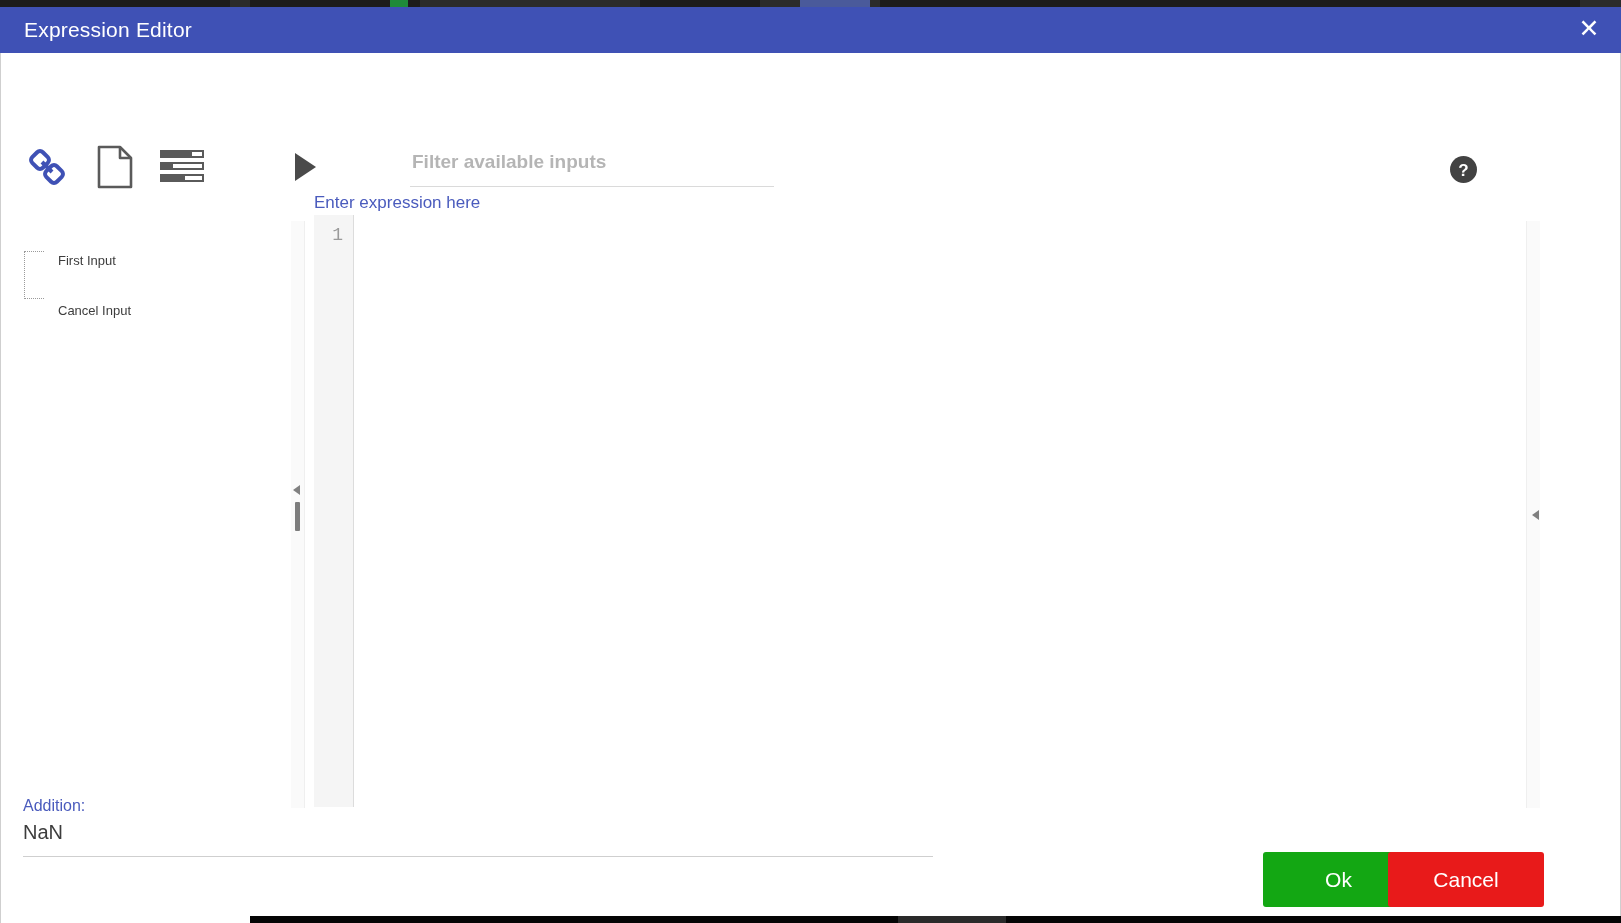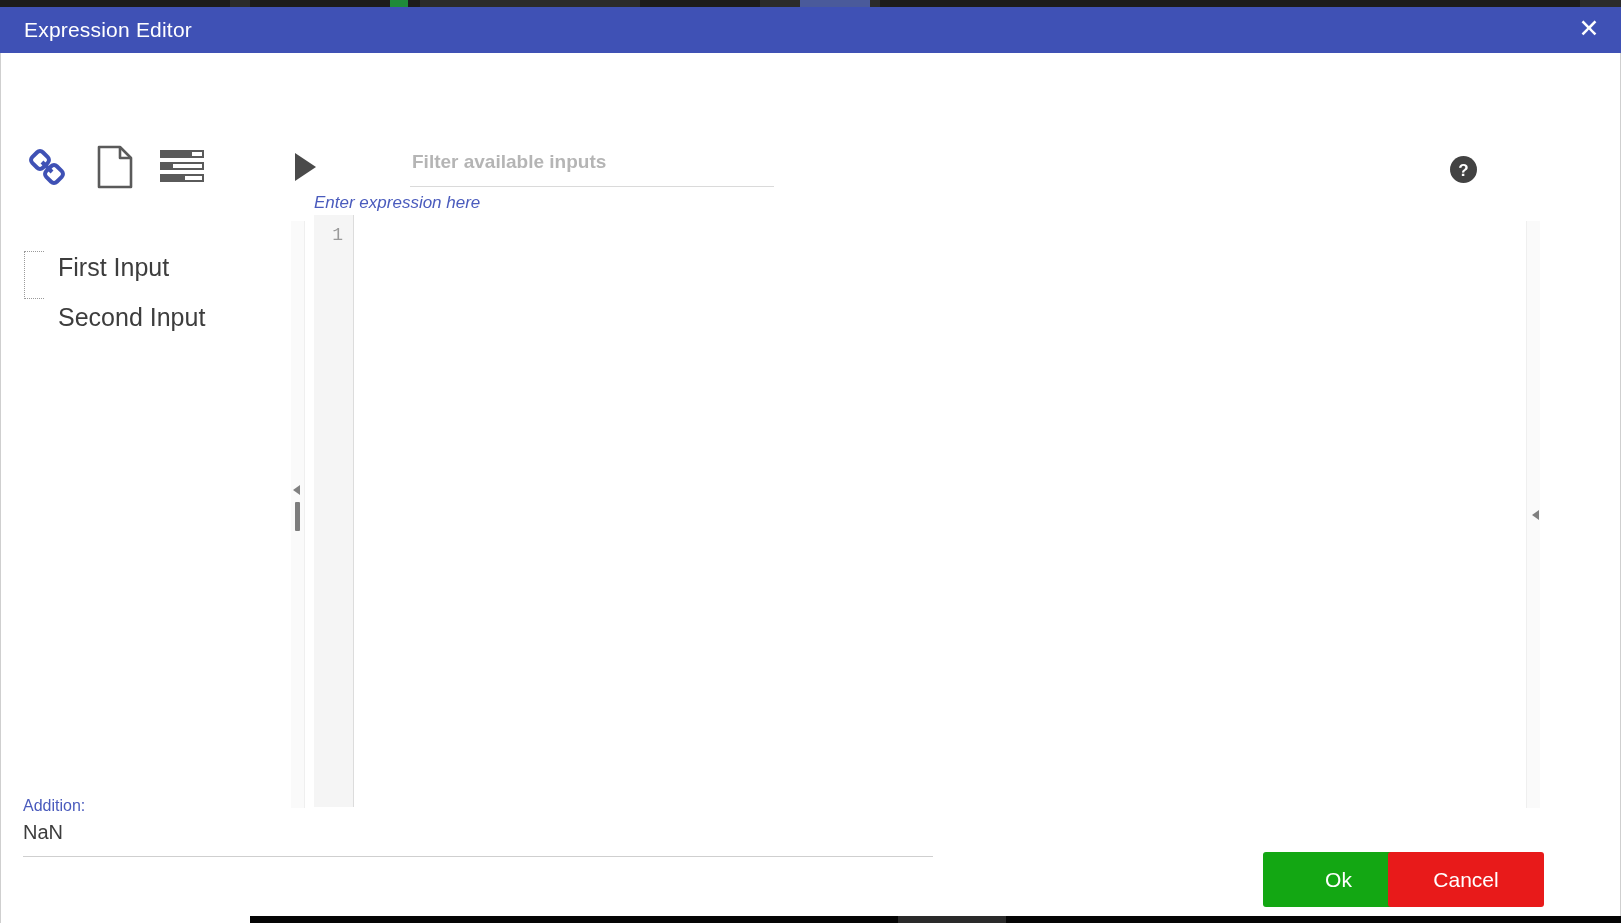--- a/index.html
+++ b/index.html
@@ -78,21 +78,21 @@
     cursor: pointer;
   }
 
   
   .tree-panel { position: absolute; left: 0; top: 160px; width: 290px; height: 600px; }
   .tree-focus-box {
     position: absolute; left: 23px; top: 38px; width: 20px; height: 48px;
     border: 1px dotted #9a9a9a; border-right: none;
   }
   .tree-item {
-    position: absolute; left: 57px; font-size: 25px; color: #3d3d3d; cursor: pointer;
+    position: absolute; left: 57px; font-size: 13px; color: #3d3d3d; cursor: pointer;
     white-space: nowrap;
   }
   .tree-item.r0 { top: 40px; }
   .tree-item.r1 { top: 90px; }
 
   
   .splitter-left {
     position: absolute; left: 290px; top: 168px; width: 14px; height: 587px;
     background: #fafafa; border-right: 1px solid #efefef; cursor: col-resize;
   }
@@ -242,33 +242,33 @@
         <svg width="27" height="27" viewBox="0 0 27 27">
           <circle cx="13.5" cy="13.5" r="13.5" fill="#424242"></circle>
           <text x="13.5" y="20" text-anchor="middle" fill="#ffffff" font-size="17" font-weight="bold" font-family="Liberation Sans, sans-serif">?</text>
         </svg>
       </div>
     </div>
 
     <div class="tree-panel">
       <div class="tree-focus-box"></div>
       <div class="tree-item r0">First Input</div>
-      <div class="tree-item r1">Second Input</div>
+      <div class="tree-item r1">Cancel Input</div>
     </div>
 
     <div class="splitter-left">
       <div class="arrow"></div>
       <div class="grip"></div>
     </div>
 
     <div class="splitter-right">
       <div class="arrow"></div>
     </div>
 
-    <div class="expr-label" style="color: rgb(74, 91, 189); font-style: italic;">Enter expression here</div>
+    <div class="expr-label" style="color: rgb(74, 91, 189);">Enter expression here</div>
     <div class="expr-area">
       <div class="expr-gutter">
         <span class="lineno">1</span>
       </div>
       <textarea class="expr-input" placeholder="" style=""></textarea>
     </div>
 
     <div class="result-label" style="color: rgb(74, 91, 189);">Addition:</div>
     <div class="result-value">NaN</div>
     <div class="result-underline"></div>

